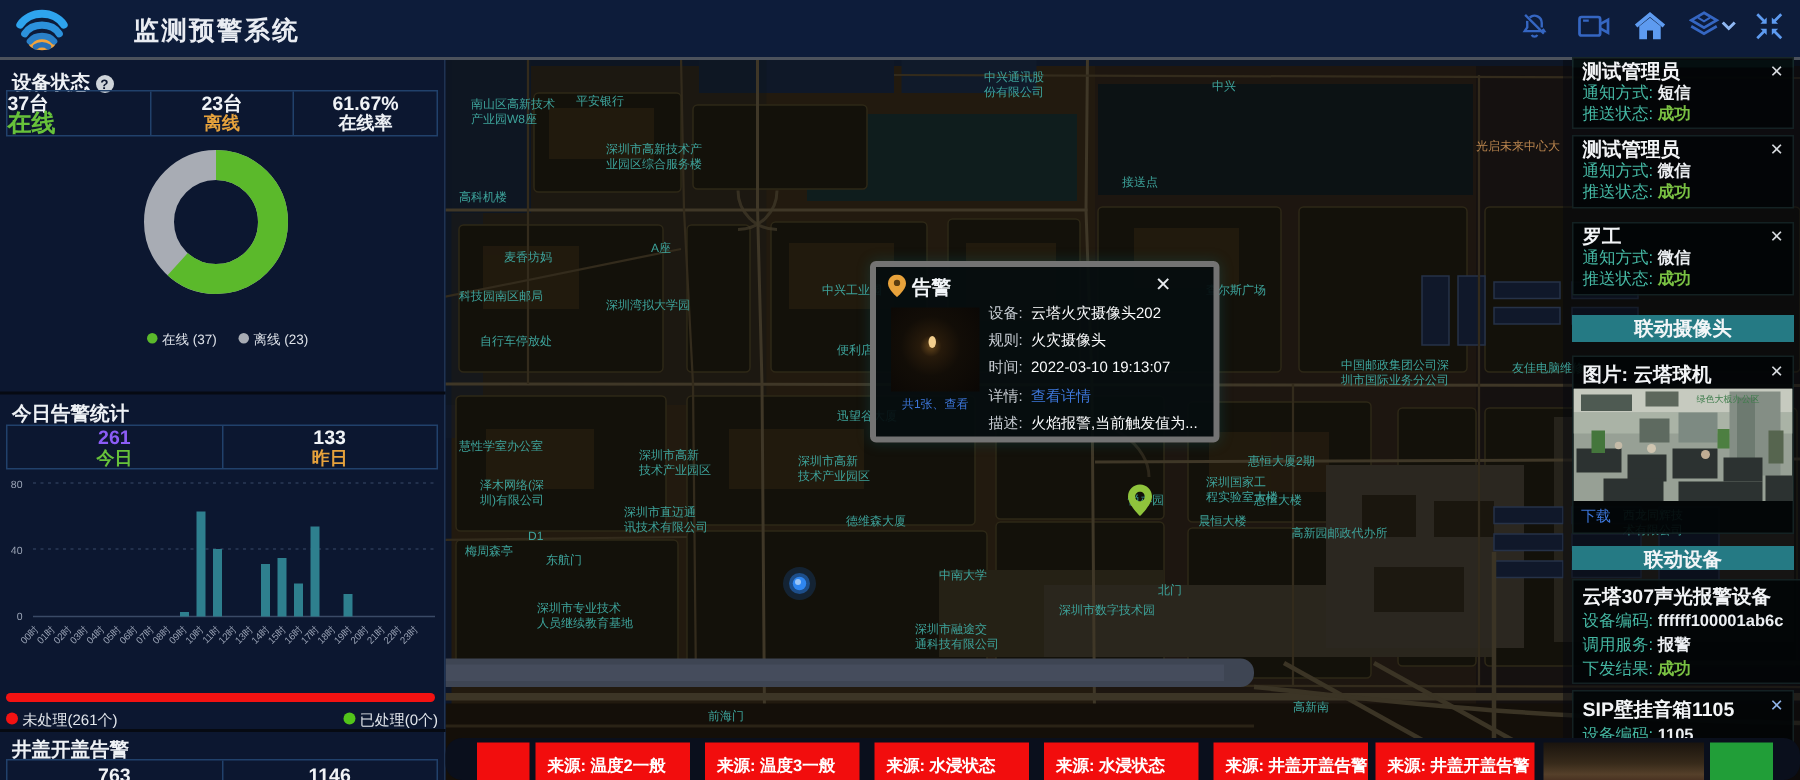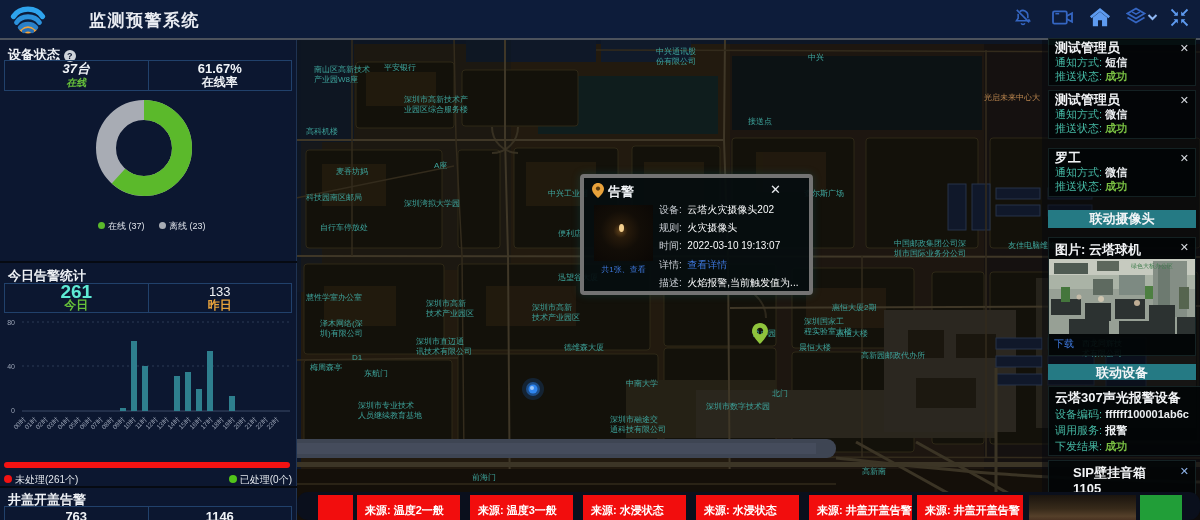--- a/index.html
+++ b/index.html
@@ -254,23 +254,27 @@
     <path d="M11.2,11.2 L11.2,15.4 L15.4,11.2 Z"></path>
     <path d="M7.8,11.2 L7.8,15.4 L3.6,11.2 Z"></path>
   </g>
 </svg>
 
 <div class="abs" style="left:0; top:40px; width:297px; height:480px; background:#0c1730; border-right:1px solid #1f3352;">
 
   <div class="abs" style="left:8px; top:6px; font-size:13px; font-weight:bold; color:#eef1f5;">设备状态 <span style="display:inline-block; width:12px; height:12px; border-radius:50%; background:#cfd4da; color:#0c1730; font-size:9px; line-height:12px; text-align:center; font-weight:bold;">?</span></div>
 
   <div class="abs" style="left:4px; top:20px; width:288px; height:31px; border:1px solid #21416b; display:flex;">
-    <div style="flex:1; border-right:1px solid #21416b; text-align:center;font-style:italic;">
+    <div style="flex:1; border-right:1px solid #21416b; ">
       <div style="font-size:13px; font-weight:bold; color:#f0f3f6; margin-top:1px; line-height:14px;">37台</div>
-      <div style="font-size:10px; font-weight:bold; color:#67c23a; line-height:13px;">在线</div>
+      <div style="font-size:16px; font-weight:bold; color:#67c23a; line-height:13px;">在线</div>
+    </div>
+    <div style="flex:1; border-right:1px solid #21416b; text-align:center;">
+      <div style="font-size:13px; font-weight:bold; color:#f0f3f6; margin-top:1px; line-height:14px;">23台</div>
+      <div style="font-size:12px; font-weight:bold; color:#e6a23c; line-height:13px;">离线</div>
     </div>
     <div style="flex:1; text-align:center;">
       <div style="font-size:13px; font-weight:bold; color:#f0f3f6; margin-top:1px; line-height:14px;">61.67%</div>
       <div style="font-size:12px; font-weight:bold; color:#eef1f5; line-height:13px;">在线率</div>
     </div>
   </div>
 
   <svg class="abs" style="left:96px; top:60px;" width="96" height="96" viewBox="0 0 96 96">
     <circle cx="48" cy="48" r="38" fill="none" stroke="#a8acb4" stroke-width="20"></circle>
     <circle cx="48" cy="48" r="38" fill="none" stroke="#5bb92b" stroke-width="20" stroke-dasharray="147.2 91.5" stroke-dashoffset="0" transform="rotate(-90 48 48)"></circle>
@@ -280,25 +284,25 @@
     <span style="display:inline-block;width:7px;height:7px;border-radius:50%;background:#5bb92b;margin-right:3px;"></span>在线 (37)
     <span style="display:inline-block;width:7px;height:7px;border-radius:50%;background:#a8acb4;margin-left:12px;margin-right:3px;"></span>离线 (23)
   </div>
 
   <div class="abs" style="left:0; top:221px; width:297px; height:2px; background:#060a12;"></div>
 
   <div class="abs" style="left:8px; top:227px; font-size:13px; font-weight:bold; color:#eef1f5;">今日告警统计</div>
 
   <div class="abs" style="left:4px; top:243px; width:288px; height:30px; border:1px solid #21416b; display:flex;">
     <div style="flex:1; border-right:1px solid #21416b; text-align:center;">
-      <div style="font-size:19px; font-weight:bold; color:#5eead4; margin-top:1px; line-height:14px;">261</div>
+      <div style="font-size:13px; font-weight:bold; color:#8b5cf6; margin-top:1px; line-height:14px;">261</div>
       <div style="font-size:12px; font-weight:bold; color:#67c23a; line-height:13px;">今日</div>
     </div>
     <div style="flex:1; text-align:center;">
-      <div style="font-size:13px; font-weight:normal; color:#f0f3f6; margin-top:1px; line-height:14px;">133</div>
+      <div style="font-size:13px; font-weight:bold; color:#f0f3f6; margin-top:1px; line-height:14px;">133</div>
       <div style="font-size:12px; font-weight:bold; color:#e6a23c; line-height:13px;">昨日</div>
     </div>
   </div>
 
   <svg class="abs" style="left:0; top:276px;" width="297" height="126" viewBox="0 0 297 126">
     <g font-family="Liberation Sans, sans-serif" font-size="7" fill="#9aa3b5">
       <text x="15" y="9" text-anchor="end">80</text>
       <text x="15" y="53" text-anchor="end">40</text>
       <text x="15" y="97" text-anchor="end">0</text>
     </g>
@@ -445,21 +449,21 @@
 
   <div class="abs" style="left:0; top:324px; width:148px; height:16px; background:#257a84; text-align:center; font-size:13px; font-weight:bold; color:#f2f5f7; line-height:17px;">联动设备</div>
 
   <div class="abs" style="left:0; top:346px; width:176px; height:70px; background:rgba(2,5,6,0.92); border:1px solid rgba(70,120,120,0.25); padding:3px 6px; line-height:1.25;">
     <div style="font-size:13px; font-weight:bold; color:#f2f4f6; white-space:nowrap;">云塔307声光报警设备 <span style="position:absolute; right:6px; top:4px; font-weight:normal; font-size:11px; color:#d6dade;">✕</span></div>
     <div style="font-size:11px; margin-top:2px; white-space:nowrap;"><span style="color:#45b8a4;">设备编码:</span> <span style="color:#eceff2; font-weight:bold;">ffffff100001ab6c</span></div>
     <div style="font-size:11px; margin-top:2px;"><span style="color:#45b8a4;">调用服务:</span> <span style="color:#eceff2; font-weight:bold;">报警</span></div>
     <div style="font-size:11px; margin-top:2px;"><span style="color:#45b8a4;">下发结果:</span> <span style="color:#7ac143; font-weight:bold;">成功</span></div>
   </div>
 
-  <div class="abs" style="left:0; top:420px; width:148px; height:44px; background:rgba(2,5,6,0.92); border:1px solid rgba(70,120,120,0.25); padding:4px 24px; overflow:hidden; line-height:1.25;">
+  <div class="abs" style="left:0; top:420px; width:148px; height:44px; background:rgba(2,5,6,0.92); border:1px solid rgba(70,120,120,0.25); padding:4px 6px; overflow:hidden; line-height:1.25;">
     <div style="font-size:13px; font-weight:bold; color:#f2f4f6;">SIP壁挂音箱1105 <span style="position:absolute; right:6px; top:4px; font-weight:normal; font-size:11px; color:#8fb3e8;">✕</span></div>
     <div style="font-size:11px; margin-top:3px;"><span style="color:#45b8a4;">设备编码:</span> <span style="color:#eceff2; font-weight:bold;">1105</span></div>
   </div>
 </div>
 
 <div class="abs" style="left:297px; top:492px; width:903px; height:28px; background:#0a0f1c; overflow:hidden;border-radius:11px;">
 
   <div class="abs" style="left:21px; top:3px; width:35px; height:25px; background:#f20d0d;"></div>
 
   <div class="abs" style="left:60px; top:3px; width:103px; height:25px; background:#f20d0d; color:#fff; font-size:11px; font-weight:bold; padding:8px 0 0 8px;">来源: 温度2一般</div>

